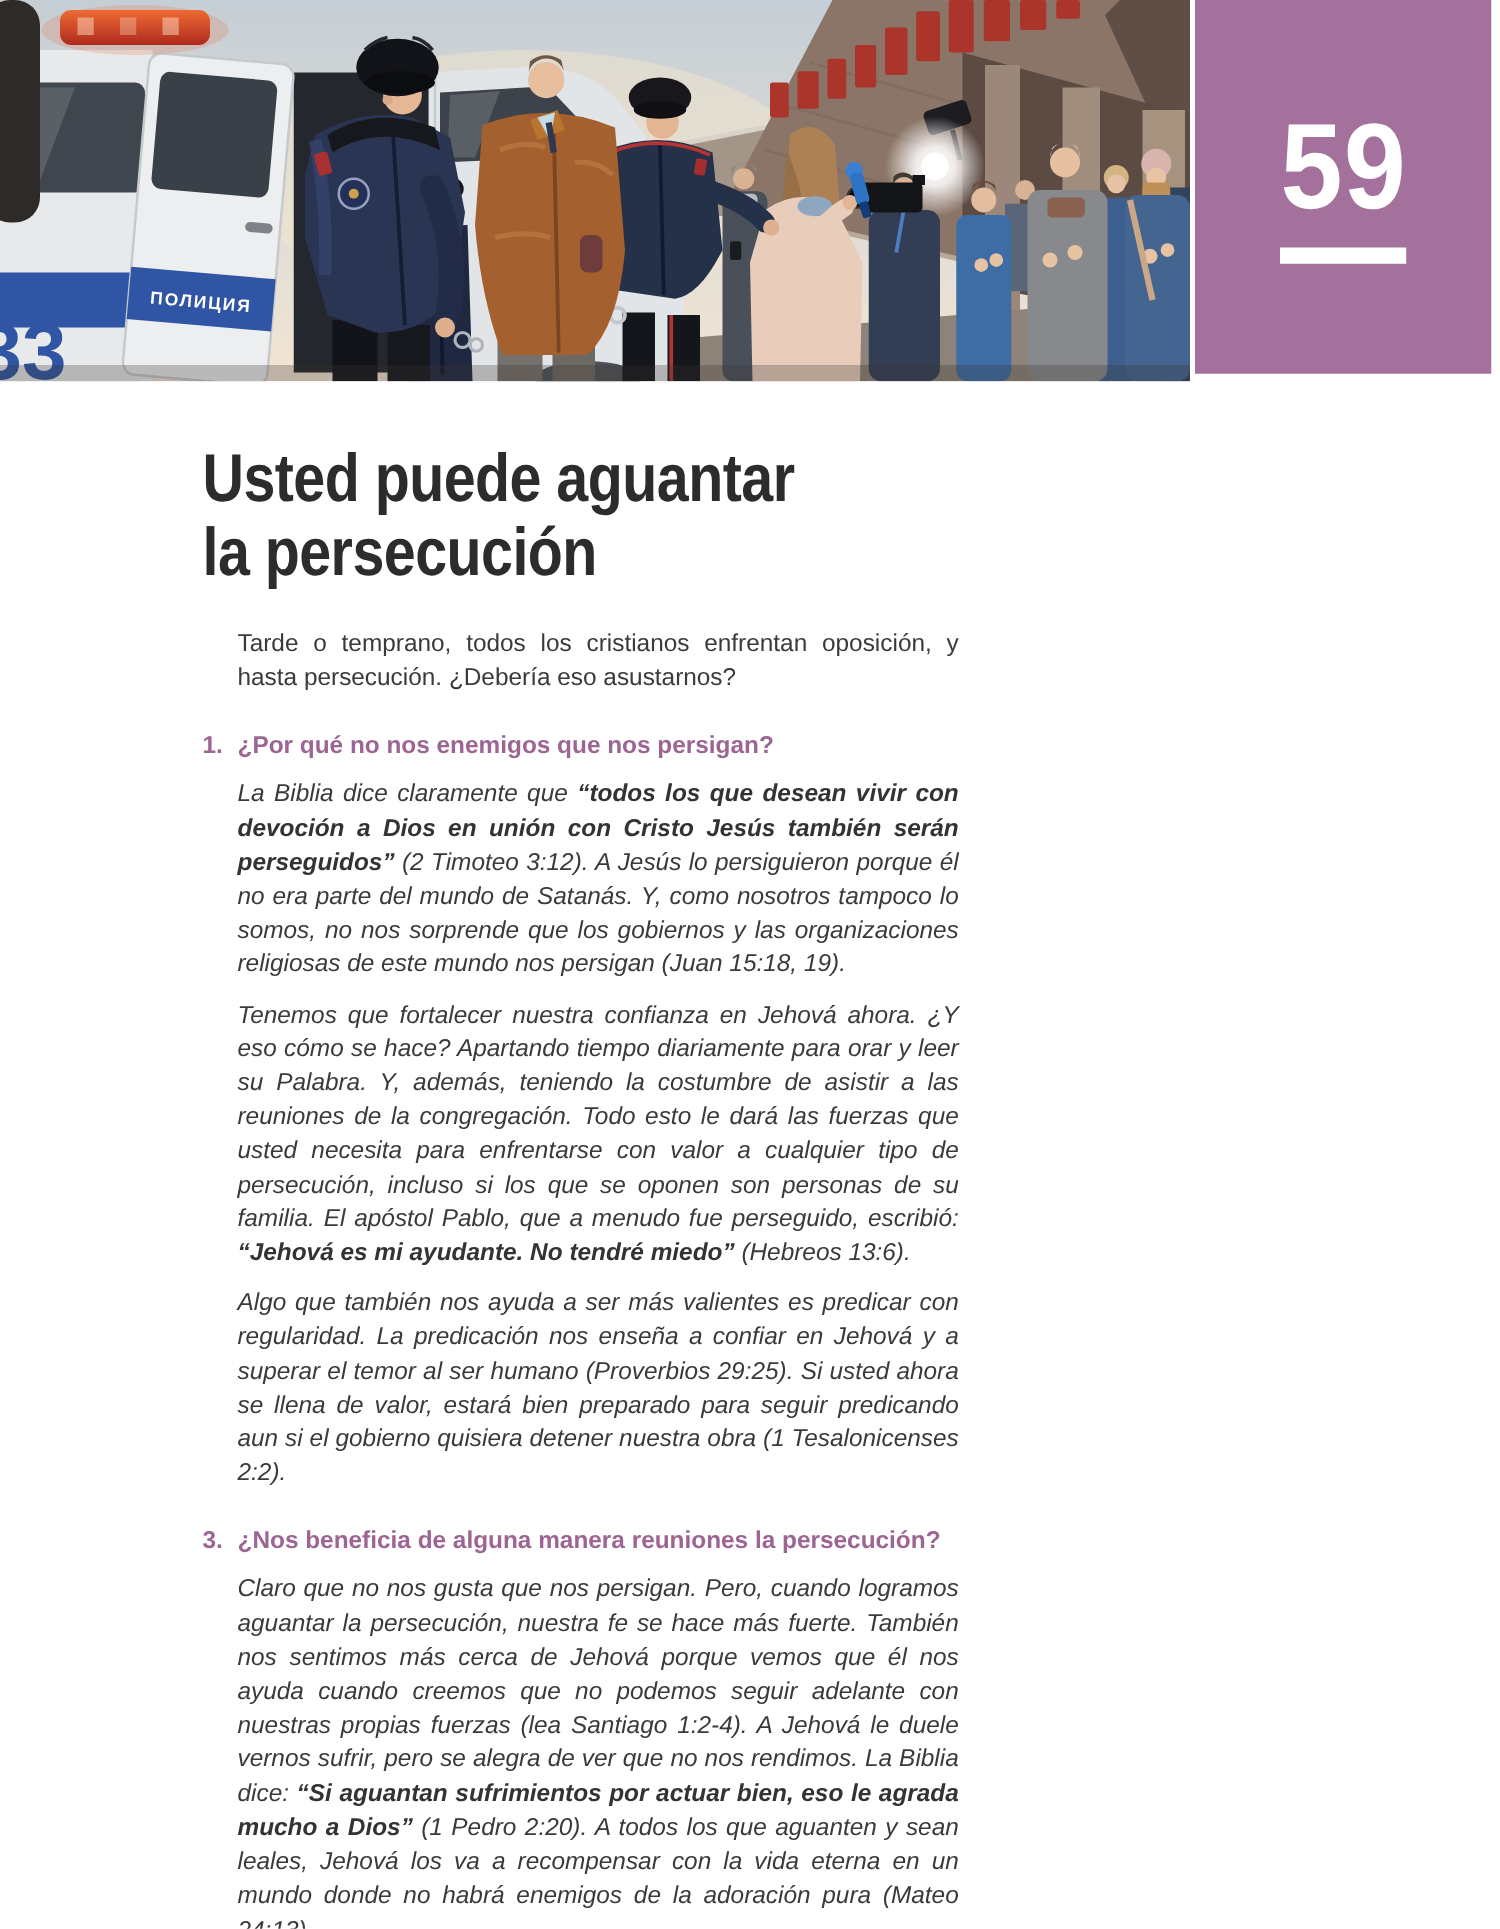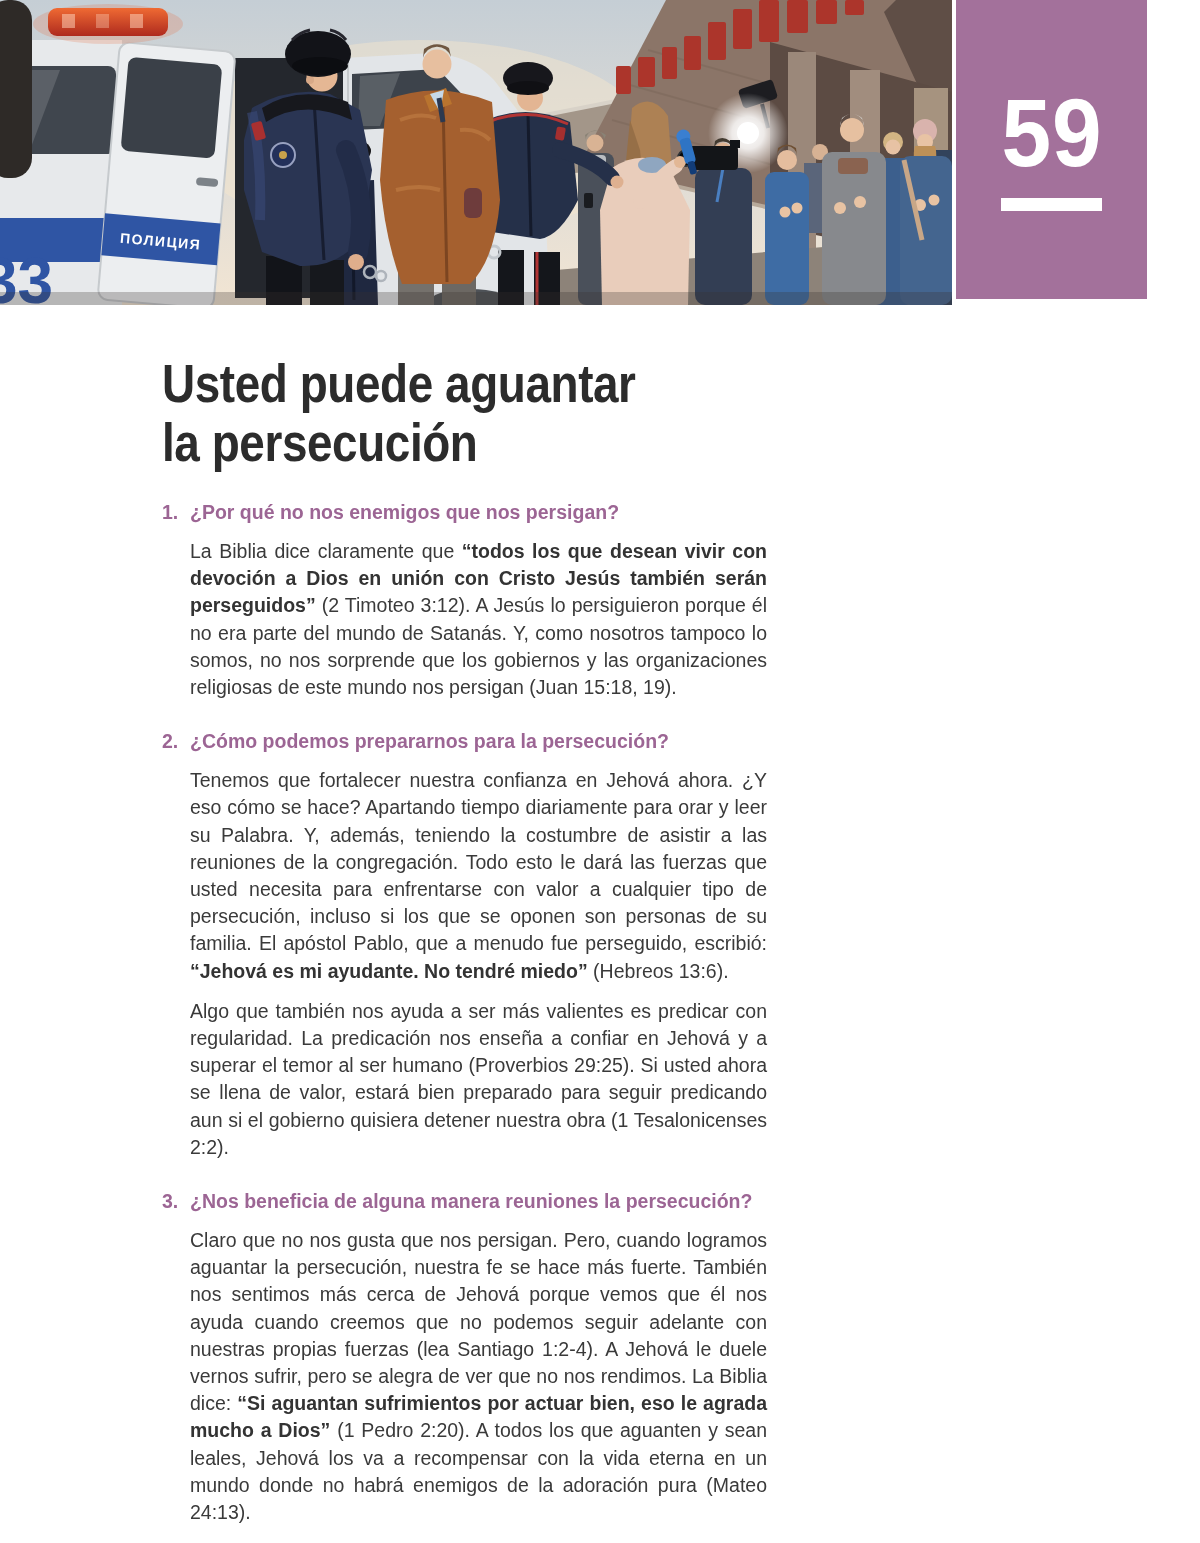--- a/index.html
+++ b/index.html
@@ -18,21 +18,21 @@
   .page{width:1200px;height:1543px;position:relative;background:#fff;}
 
   
   .hero{position:absolute;left:0;top:0;width:1200px;height:305px;}
   .hero-photo{
     position:absolute;left:0;top:0;width:952px;height:305px;
     overflow:hidden;background:#d8dde1;
   }
   .hero-photo svg{display:block;width:100%;height:100%;}
   .lesson-badge{
-    position:absolute;left:956px;top:0;width:191px;height:299px;
+    position:absolute;left:956px;top:0;width:237px;height:299px;
     background:var(--accent);
     display:flex;flex-direction:column;align-items:center;
   }
   .lesson-number{
     margin-top:84px;
     font-size:97px;line-height:97px;font-weight:700;
     color:#ffffff;letter-spacing:1px;
     transform:scaleX(.92);
   }
   .lesson-underline{
@@ -61,21 +61,21 @@
   section h2{
     margin:27px 0 12px 0;
     font-size:19.5px;line-height:27px;font-weight:700;
     color:var(--heading);
   }
   section h2 .qnum{display:inline-block;width:28px;}
   p.body-par{
     margin:0 0 13px 28px;
     font-size:19.5px;line-height:27.2px;
     text-align:justify;
-    hyphens:auto;-webkit-hyphens:auto;
+    hyphens:auto;font-style:italic;-webkit-hyphens:auto;
   }
   p.body-par .b{font-weight:700;color:#333;}
 </style>
 </head>
 <body>
 
 <div class="page">
 
   <header class="hero">
     <div class="hero-photo" role="img" aria-label="Dos policías rusos con gorros de piel escoltan a un hombre esposado con chaqueta marrón junto a un furgón policial con la puerta abierta; una reportera con micrófono y una multitud que aplaude observan frente a un edificio con letras rojas">
@@ -301,28 +301,28 @@
 
     <div class="lesson-badge">
       <div class="lesson-number">59</div>
       <div class="lesson-underline"></div>
     </div>
   </header>
 
   <main>
     <h1><span>Usted puede aguantar</span><br><span>la persecución</span></h1>
 
+    <p class="intro">Tarde o temprano, todos los cristianos enfrentan oposición, y hasta persecución. ¿Debería eso asustarnos?</p>
 
     <div id="sections">
         <section>
           <h2><span class="qnum">1.</span><span>¿Por qué no nos enemigos que nos persigan?</span></h2>
           <p class="body-par"><span>La Biblia dice claramente que </span><span class="b">“todos los que desean vivir con devoción a Dios en unión con Cristo Jesús también serán perseguidos”</span><span> (2 Timoteo 3:12). A Jesús lo persiguieron porque él no era parte del mundo de Satanás. Y, como nosotros tampoco lo somos, no nos sorprende que los gobiernos y las organizaciones religiosas de este mundo nos persigan (Juan 15:18, 19).</span></p>
         </section>
         <section>
-          <h2><span class="qnum">2.</span><span>¿Cómo podemos prepararnos para la persecución?</span></h2>
           <p class="body-par"><span>Tenemos que fortalecer nuestra confianza en Jehová ahora. ¿Y eso cómo se hace? Apartando tiempo diariamente para orar y leer su Palabra. Y, además, teniendo la costumbre de asistir a las reuniones de la congregación. Todo esto le dará las fuerzas que usted necesita para enfrentarse con valor a cualquier tipo de persecución, incluso si los que se oponen son personas de su familia. El apóstol Pablo, que a menudo fue perseguido, escribió: </span><span class="b">“Jehová es mi ayudante. No tendré miedo”</span><span> (Hebreos 13:6).</span></p>
           <p class="body-par"><span>Algo que también nos ayuda a ser más valientes es predicar con regularidad. La predicación nos enseña a confiar en Jehová y a superar el temor al ser humano (Proverbios 29:25). Si usted ahora se llena de valor, estará bien preparado para seguir predicando aun si el gobierno quisiera detener nuestra obra (1 Tesalonicenses 2:2).</span></p>
         </section>
         <section>
           <h2><span class="qnum">3.</span><span>¿Nos beneficia de alguna manera reuniones la persecución?</span></h2>
           <p class="body-par"><span>Claro que no nos gusta que nos persigan. Pero, cuando logramos aguantar la persecución, nuestra fe se hace más fuerte. También nos sentimos más cerca de Jehová porque vemos que él nos ayuda cuando creemos que no podemos seguir adelante con nuestras propias fuerzas (lea Santiago 1:2-4). A Jehová le duele vernos sufrir, pero se alegra de ver que no nos rendimos. La Biblia dice: </span><span class="b">“Si aguantan sufrimientos por actuar bien, eso le agrada mucho a Dios”</span><span> (1 Pedro 2:20). A todos los que aguanten y sean leales, Jehová los va a recompensar con la vida eterna en un mundo donde no habrá enemigos de la adoración pura (Mateo 24:13).</span></p>
         </section>
       </div>
   </main>
 

